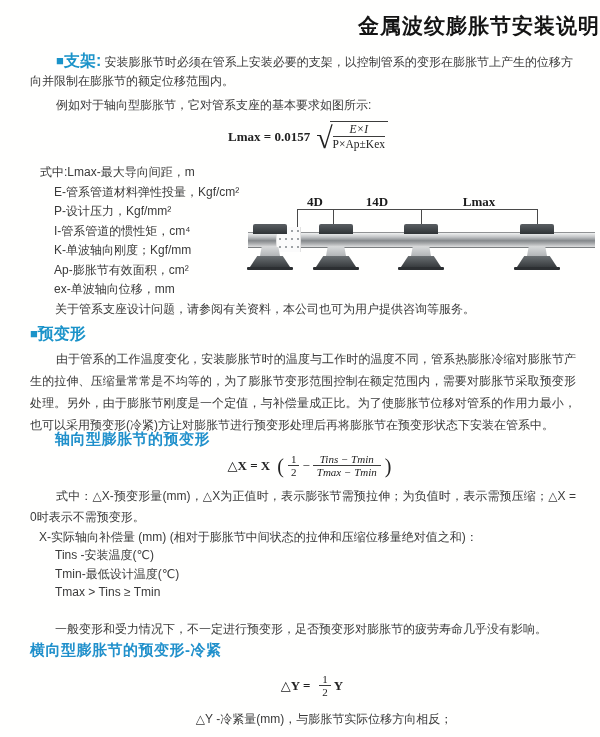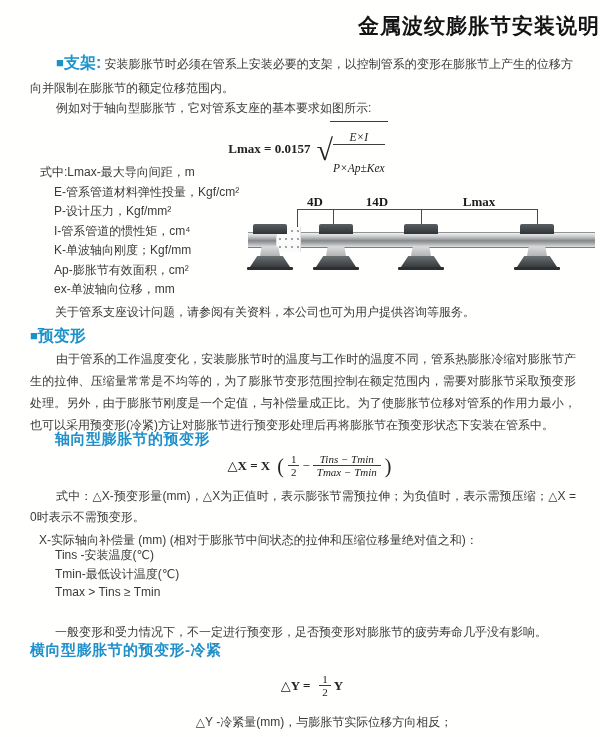--- a/index.html
+++ b/index.html
@@ -8,36 +8,36 @@
     background:#fffffe;
     font-family:"Liberation Sans","DejaVu Sans",sans-serif;
     color:#3a3a3a;font-size:12px;
   }
   
   .doc-title{
     position:absolute;top:12px;left:0;width:600px;text-align:right;
     font-size:21px;font-weight:bold;color:#141414;letter-spacing:1px;
   }
   
-  .tblock{position:absolute;line-height:24px;text-align:justify;}
+  .tblock{position:absolute;line-height:19px;text-align:justify;}
   .sec-bullet{color:#1b93c9;font-size:13px;vertical-align:1px;}
   .sec-heading{color:#1b93c9;font-size:16px;font-weight:bold;}
   .sub-heading{position:absolute;color:#2090cb;font-size:15px;font-weight:bold;letter-spacing:0.5px;}
   
   .formula{
     position:absolute;display:flex;justify-content:center;align-items:center;
     width:600px;left:0;font-family:"Liberation Serif","DejaVu Serif",serif;
     color:#222;font-size:13px;
   }
   .f-lhs{font-weight:bold;margin-right:6px;}
   .sqrt-sym{font-size:30px;line-height:28px;font-weight:400;margin-right:-3px;transform:translateY(1px);}
   .radicand{display:inline-block;border-top:1.5px solid #3c3c3c;padding:1px 3px 0 3px;}
   .frac{display:inline-block;text-align:center;font-size:11.5px;}
-  .frac .fr-top{display:block;border-bottom:1px solid #3c3c3c;padding:8px 5px 1px 5px;font-style:italic;}
-  .frac .fr-bot{display:block;padding-top:1px;font-style:italic;margin-top:16px;}
+  .frac .fr-top{display:block;border-bottom:1px solid #3c3c3c;padding:0 5px 1px 5px;font-style:italic;}
+  .frac .fr-bot{display:block;padding-top:1px;}
   .vfrac{display:inline-block;text-align:center;font-size:11px;vertical-align:middle;margin:0 3px;}
   .vfrac .fr-top{display:block;border-bottom:1px solid #3c3c3c;padding:0 3px 0 3px;font-style:normal;}
   .vfrac .fr-bot{display:block;padding-top:0;font-style:normal;}
   .vfrac.italic .fr-top,.vfrac.italic .fr-bot{font-style:italic;padding:0 4px;}
   .bigparen{font-size:20px;font-weight:400;line-height:1;margin:0 1px;}
   .f-bold{font-weight:bold;}
   
   .defs{position:absolute;left:40px;top:163px;line-height:19.5px;}
   .defs .def-line{white-space:nowrap;}
   .defs .def-line:not(:first-child){padding-left:14px;}

